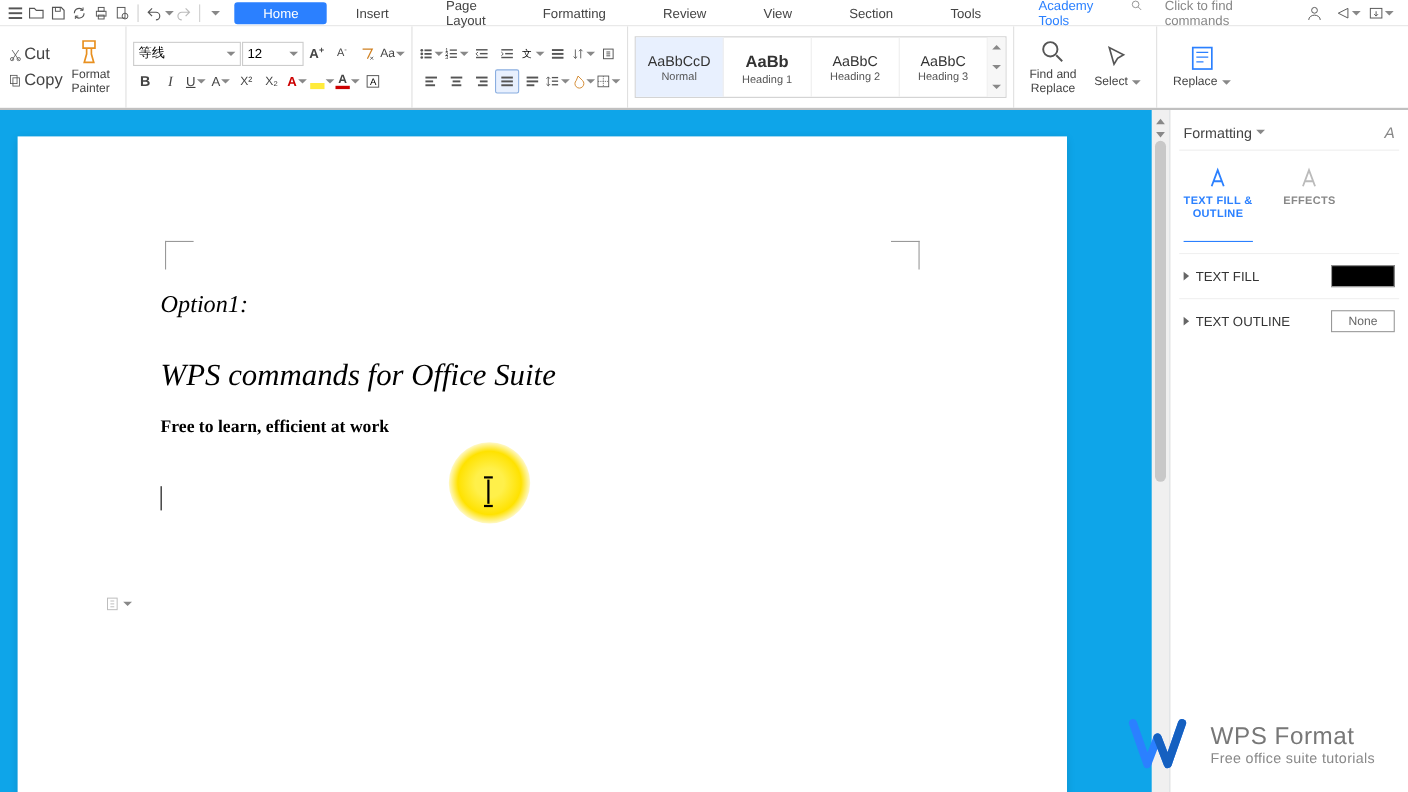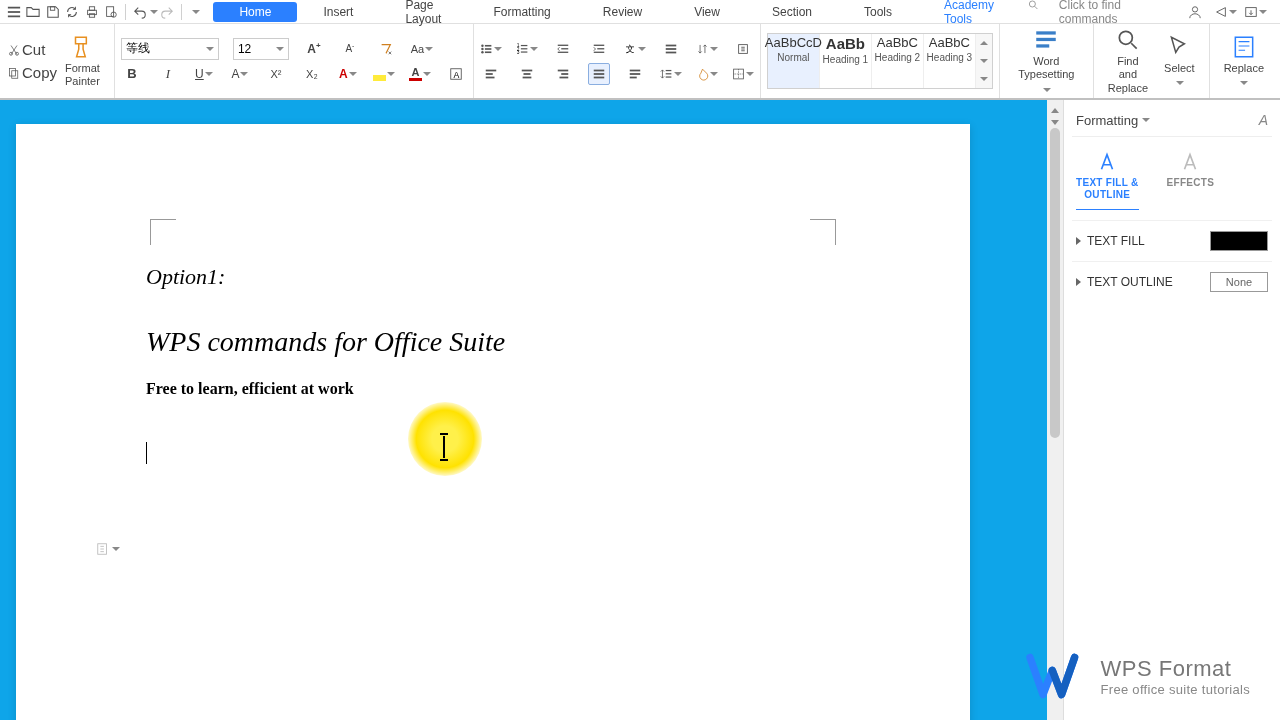--- a/index.html
+++ b/index.html
@@ -16,30 +16,30 @@
 .search-cmd svg{width:14px;height:14px}
 .top-right{display:flex;align-items:center;gap:4px;margin-left:20px;padding-right:8px}
 .top-right .icon-btn{width:24px;height:22px}
 
 .ribbon{height:76px;background:#fff;border-bottom:2px solid #c0c0c0;display:flex;align-items:stretch;padding:0 2px}
 .ribbon-group{display:flex;align-items:center;padding:0 6px;border-right:1px solid #e0e0e0}
 .ribbon-group.last{border-right:none}
 .r-btn-sm{width:22px;height:22px;display:flex;align-items:center;justify-content:center;cursor:pointer;color:#444;border-radius:2px}
 .r-btn-sm svg{width:14px;height:14px}
 .r-v{display:flex;flex-direction:column;gap:2px}
-.r-h{display:flex;align-items:center;gap:14px}
+.r-h{display:flex;align-items:center;gap:1px}
 .r-lbl{font-size:15px;color:#444;display:flex;align-items:center;gap:2px}
 .r-big{display:flex;flex-direction:column;align-items:center;justify-content:center;padding:2px 8px;cursor:pointer;gap:2px}
 .r-big svg{width:26px;height:26px}
 .r-big-lbl{font-size:11px;color:#444;text-align:center;line-height:1.2}
 .font-name{width:98px;height:22px;border:1px solid #ccc;font-size:12px;padding:0 4px;display:flex;align-items:center;justify-content:space-between;background:#fff}
 .font-size{width:56px;height:22px;border:1px solid #ccc;font-size:12px;padding:0 4px;display:flex;align-items:center;justify-content:space-between;background:#fff}
 .caret-d{width:0;height:0;border-left:4px solid transparent;border-right:4px solid transparent;border-top:4px solid #888}
 .style-gallery{display:flex;border:1px solid #d0d0d0;height:56px;align-items:stretch}
-.style-item{width:52px;display:flex;flex-direction:column;align-items:center;justify-content:flex-start;border-right:1px solid #eee;cursor:pointer;padding:1px}
+.style-item{width:80px;display:flex;flex-direction:column;align-items:center;justify-content:flex-start;border-right:1px solid #eee;cursor:pointer;padding:14px}
 .style-item.sel{background:#e8f0fe}
 .style-prev{font-size:13px;color:#333}
 .style-prev.bold{font-weight:bold;font-size:15px}
 .style-name{font-size:10px;color:#555;margin-top:2px}
 .style-gallery .more{width:16px;display:flex;flex-direction:column;justify-content:space-around;align-items:center;background:#f7f7f7}
 .style-gallery .more div{width:0;height:0;border-left:4px solid transparent;border-right:4px solid transparent}
 .style-gallery .more .up{border-bottom:4px solid #888}
 .style-gallery .more .dn{border-top:4px solid #888}
 .ribbon .r-btn-sm.active{border:1px solid #8aaee0;background:#e8f0fe}
 .highlight-c{background:linear-gradient(to bottom,transparent 60%,#ffeb3b 60%);width:14px;height:14px}
@@ -69,21 +69,21 @@
 .scrollbar-v .arrow-up{top:6px}
 .scrollbar-v .arrow-dn{top:18px}
 
 .side-panel{position:absolute;top:100px;right:0;width:217px;bottom:0;background:#fff;border-left:1px solid #ddd;padding:4px 8px}
 .sp-header{display:flex;align-items:center;justify-content:space-between;padding:8px 4px;border-bottom:1px solid #eee}
 .sp-header-l{font-size:13px;color:#444;display:flex;align-items:center;gap:4px}
 .sp-tabs{display:flex;gap:28px;padding:14px 4px 10px;align-items:flex-start}
 .sp-tab{display:flex;flex-direction:column;align-items:center;gap:4px;cursor:pointer}
 .sp-tab svg{width:22px;height:22px}
 .sp-tab-lbl{font-size:10px;font-weight:bold;letter-spacing:.3px;text-align:center;line-height:1.2}
-.sp-tab.active .sp-tab-lbl{color:#2b80ff;border-bottom:1.5px solid #2b80ff;padding-bottom:8px}
+.sp-tab.active .sp-tab-lbl{color:#2b80ff;border-bottom:1.5px solid #2b80ff;padding-bottom:18px}
 .sp-tab:not(.active) .sp-tab-lbl{color:#888}
 .sp-row{display:flex;align-items:center;justify-content:space-between;padding:10px 4px;border-top:1px solid #f0f0f0}
 .sp-row-l{display:flex;align-items:center;gap:6px;font-size:12px;color:#333}
 .sp-row-l .tri{width:0;height:0;border-top:4px solid transparent;border-bottom:4px solid transparent;border-left:5px solid #666}
 .sp-swatch{width:58px;height:20px;border:1px solid #999}
 .sp-swatch.black{background:#000}
 .sp-swatch.none{background:#fff;display:flex;align-items:center;justify-content:center;font-size:11px;color:#666}
 
 .watermark{position:absolute;right:30px;bottom:18px;display:flex;align-items:center;gap:14px;z-index:20}
 .watermark svg{width:62px;height:52px}
@@ -443,30 +443,20 @@
           <div class="up"></div>
           <div class="dn"></div>
           <div class="dn"></div>
         </div>
     </div>
   </div>
 
   <div class="ribbon-group">
     <div class="r-big">
       <svg viewBox="0 0 24 24">
-          <rect x="3" y="4" width="18" height="3" fill="#3a7fc8"></rect>
-          <rect x="3" y="10" width="18" height="3" fill="#3a7fc8"></rect>
-          <rect x="3" y="16" width="12" height="3" fill="#3a7fc8"></rect>
-        </svg>
-      <div class="r-big-lbl"><span>Word Typesetting</span> <span class="caret-d" style="display:inline-block;margin-left:2px"></span></div>
-    </div>
-  </div>
-  <div class="ribbon-group">
-    <div class="r-big">
-      <svg viewBox="0 0 24 24">
           <circle cx="10" cy="10" r="6" fill="none" stroke="#555" stroke-width="1.6"></circle>
           <path d="M15 15l5 5" stroke="#555" stroke-width="1.6"></path>
         </svg>
       <div class="r-big-lbl" style="white-space:pre-line">Find and
 Replace</div>
     </div>
     <div class="r-big">
       <svg viewBox="0 0 24 24">
           <path d="M5 3l4 14 3-5 5-3z" fill="none" stroke="#555" stroke-width="1.4"></path>
         </svg>

